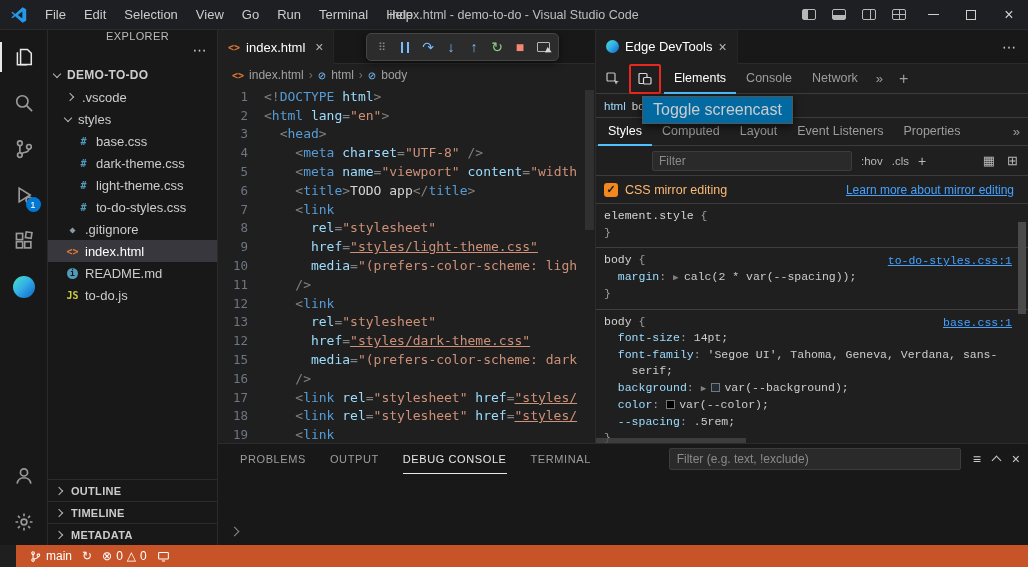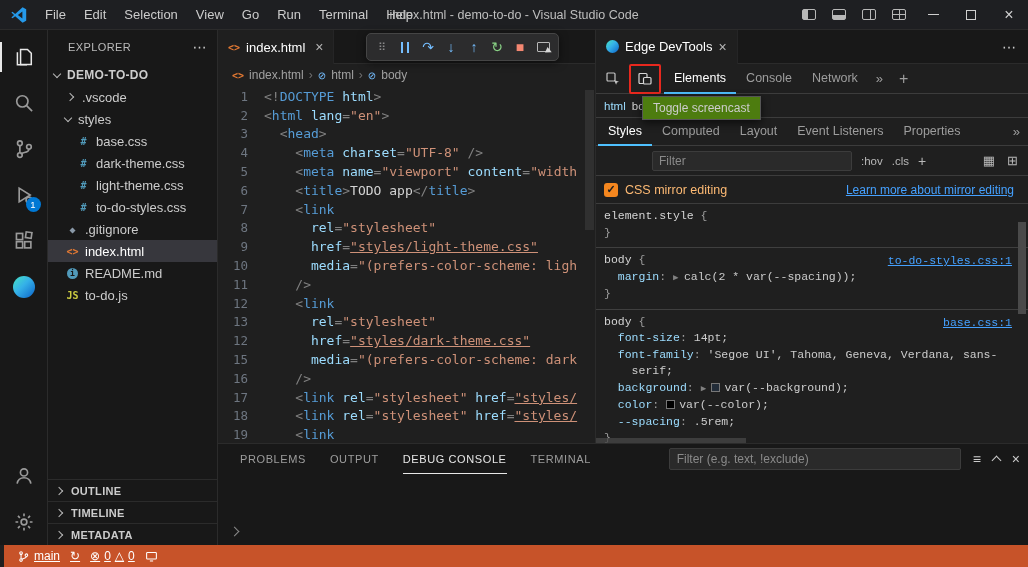--- a/index.html
+++ b/index.html
@@ -44,21 +44,21 @@
   .ab-item { width:48px; height:46px; display:flex; align-items:center; justify-content:center; position:relative; }
   .ab-item.active::before { content:""; position:absolute; left:0; top:8px; bottom:8px; width:2px; background:#e7e7e7; }
   .ab-badge { position:absolute; right:7px; bottom:6px; min-width:15px; height:15px; border-radius:8px;
     background:#0078d4; color:#fff; font-size:9.5px; display:flex; align-items:center; justify-content:center; }
   .ab-spacer { flex:1; }
 
   
   #sidebar { width:170px; background:#181818; border-right:1px solid #2b2b2b;
     display:flex; flex-direction:column; }
   #sb-header { height:34px; display:flex; align-items:center; padding:0 10px 0 20px;
-    font-size:11px; color:#bbbbbb; letter-spacing:.4px; }
+    font-size:11px; color:#bbbbbb; letter-spacing:.4px;flex-direction:column; }
   #sb-header .dots { margin-left:auto; color:#cccccc; font-size:14px; }
   #explorer-tree { flex:1; overflow:hidden; }
   .tree-row { height:22px; display:flex; align-items:center; color:#cccccc; font-size:13px; white-space:nowrap; }
   .tree-row.bold { font-weight:bold; font-size:12px; letter-spacing:.3px; }
   .tree-row.selected { background:#37373d; color:#ffffff; }
   .chev { width:6px; height:6px; border-right:1.4px solid #b8b8b8; border-bottom:1.4px solid #b8b8b8;
     display:inline-block; margin-right:7px; flex:none; }
   .chev.down { transform:rotate(45deg); margin-top:-3px; }
   .chev.right { transform:rotate(-45deg); margin-left:2px; margin-right:9px; }
   .ficon { width:15px; margin-right:5px; font-size:10px; font-weight:bold; text-align:center; flex:none;
@@ -119,22 +119,22 @@
   .dt-icon-btn { width:26px; height:24px; display:flex; align-items:center; justify-content:center; }
   .annotated { border:2px solid #e8281e; border-radius:2px; padding:1px; margin:0 3px; }
   .dt-tab { height:30px; display:flex; align-items:center; padding:0 10px; font-size:12.5px;
     color:#9d9d9d; border-bottom:2px solid transparent; }
   .dt-tab.active { color:#ffffff; border-bottom-color:#4fc1ff; }
   .dt-more { color:#9d9d9d; padding:0 8px; font-size:13px; }
   .dt-plus { color:#9d9d9d; font-size:16px; padding:0 8px; }
   .dt-crumbs { height:24px; display:flex; align-items:center; gap:6px; padding-left:8px;
     border-bottom:1px solid #3c3c3c; font-size:11.5px; }
   .crumb-anc { color:#9cdcfe; } .crumb-cur { color:#d4d4d4; }
-  #dt-tooltip { position:absolute; left:46px; top:66px; z-index:40; background:#4d7c0f;
-    border:1px solid #555555; color:#cccccc; font-size:12px; padding:4px 10px;
+  #dt-tooltip { position:absolute; left:46px; top:66px; z-index:40; background:#0369a1;
+    border:1px solid #555555; color:#cccccc; font-size:16px; padding:4px 10px;
     box-shadow:0 3px 9px rgba(0,0,0,.6); white-space:nowrap; }
   .dt-subtabs { height:28px; display:flex; align-items:center; border-bottom:1px solid #3c3c3c; padding-left:2px; }
   .dt-subtab { height:28px; display:flex; align-items:center; padding:0 10px; font-size:12.5px;
     color:#9d9d9d; border-bottom:2px solid transparent; }
   .dt-subtab.active { color:#ffffff; border-bottom-color:#4fc1ff; }
   .dt-filter-row { height:30px; display:flex; align-items:center; gap:9px; padding:0 10px 0 8px;
     border-bottom:1px solid #3c3c3c; }
   #dt-filter { width:200px; height:20px; background:#2a2a2a; border:1px solid #3c3c3c; border-radius:2px;
     color:#cccccc; font-size:12px; padding:0 6px; outline:none; font-family:"Liberation Sans",sans-serif;margin-left:48px; }
   #dt-filter::placeholder { color:#8a8a8a; }
@@ -167,22 +167,22 @@
   #p-filter { width:292px; height:22px; background:#2a2a2a; border:1px solid #3c3c3c; border-radius:2px;
     color:#cccccc; font-size:12px; padding:0 7px; outline:none; font-family:"Liberation Sans",sans-serif; }
   #p-filter::placeholder { color:#8a8a8a; }
   .p-icon { color:#cccccc; font-size:14px; }
   .chev-up { width:7px; height:7px; border-left:1.5px solid #cccccc; border-top:1.5px solid #cccccc;
     transform:rotate(45deg); margin-top:3px; }
   #console-prompt { position:absolute; left:13px; bottom:10px; width:7px; height:7px;
     border-right:1.6px solid #8a8a8a; border-top:1.6px solid #8a8a8a; transform:rotate(45deg); }
 
   
-  #statusbar { position:absolute; left:4px; right:0; bottom:0; height:22px;
-    display:flex; align-items:center; color:#ffffff; font-size:12px; padding:0 10px 0 8px;text-decoration:underline; }
+  #statusbar { position:absolute; left:16px; right:0; bottom:0; height:22px;
+    display:flex; align-items:center; color:#ffffff; font-size:12px; padding:0 10px 0 8px; }
   .st-item { display:flex; align-items:center; gap:4px; padding:0 5px; white-space:nowrap; }
   .st-right { margin-left:auto; display:flex; align-items:center;margin-top:36px; }
   .st-right .st-item { padding:0 7px; }
   .glyph { font-size:12px; }
 </style>
 </head>
 <body>
 
 <div id="app">
 

